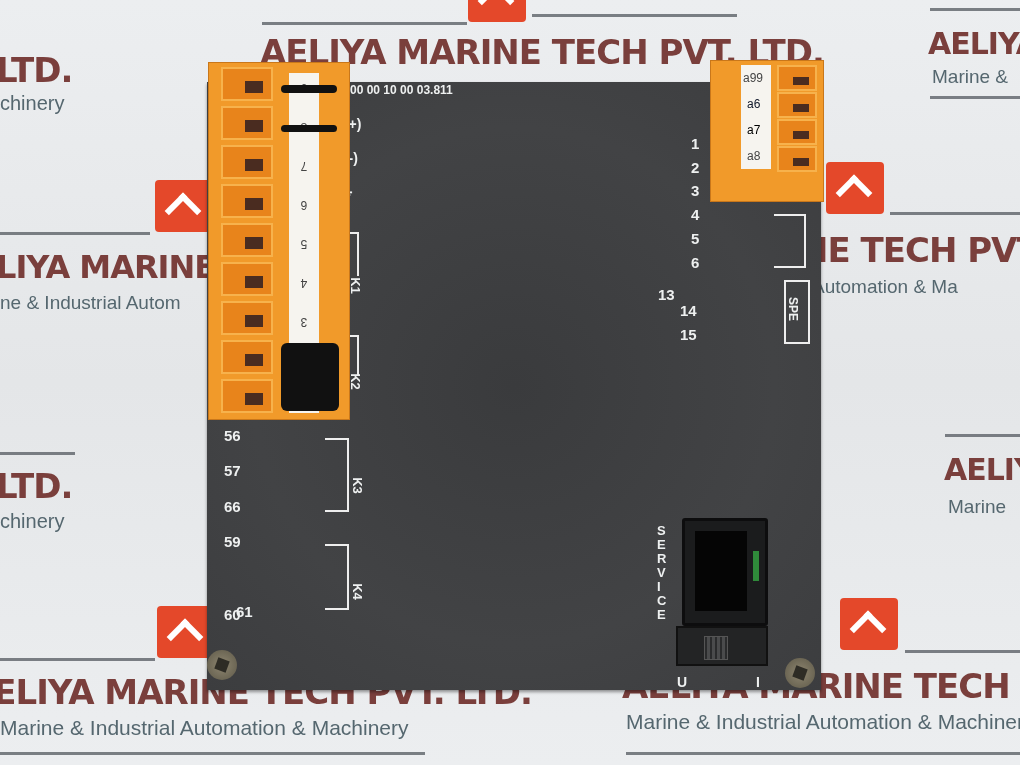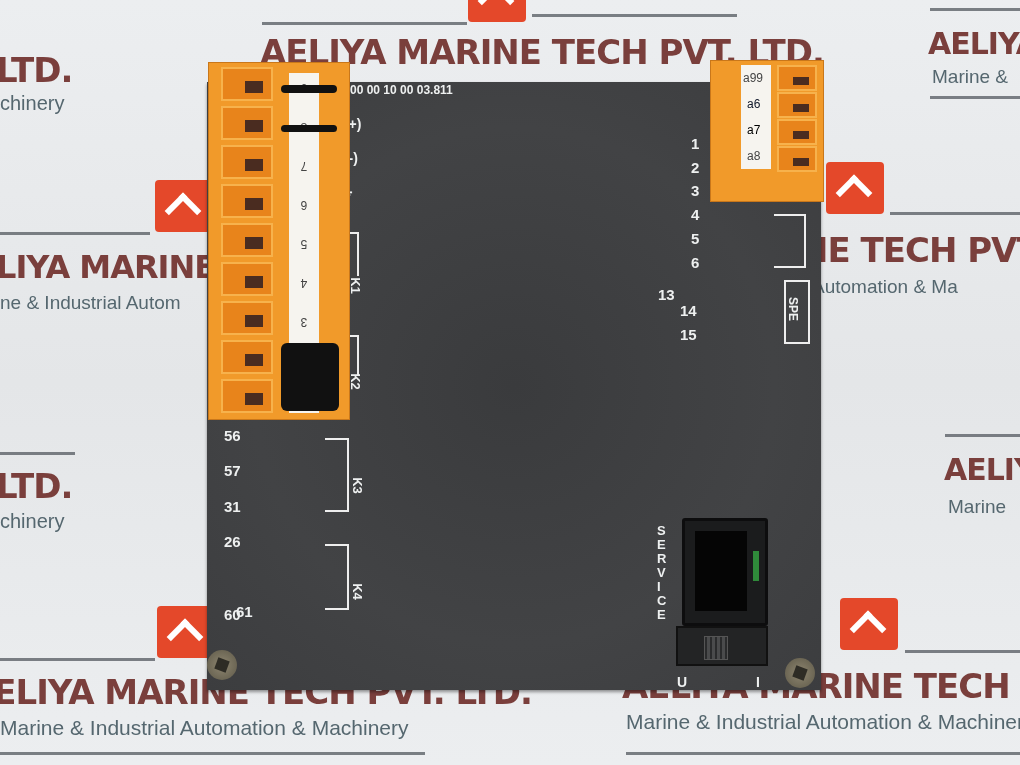--- a/index.html
+++ b/index.html
@@ -88,22 +88,22 @@
   <div class="lbl" style="left:133px;top:68px;font-size:14px;">L-)</div>
   <div class="lbl" style="left:133px;top:100px;font-size:18px;">⏚</div>
 
   <div class="bracket" style="left:142px;top:150px;width:8px;height:42px;border-left:none;border-bottom:none;"></div>
   <div class="lbl" style="left:140px;top:196px;font-size:13px;transform:rotate(90deg);">K1</div>
   <div class="bracket" style="left:142px;top:253px;width:8px;height:38px;border-left:none;border-bottom:none;"></div>
   <div class="lbl" style="left:140px;top:292px;font-size:13px;transform:rotate(90deg);">K2</div>
 
   <div class="lbl" style="left:17px;top:345px;">56</div>
   <div class="lbl" style="left:17px;top:380px;">57</div>
-  <div class="lbl" style="left:17px;top:416px;">31</div>
-  <div class="lbl" style="left:17px;top:451px;">26</div>
+  <div class="lbl" style="left:17px;top:416px;">66</div>
+  <div class="lbl" style="left:17px;top:451px;">59</div>
   <div class="lbl" style="left:17px;top:486px;margin-top:38px;">60</div>
   <div class="lbl" style="left:17px;top:521px;margin-left:12px;">61</div>
 
   <div class="relay" style="left:118px;top:356px;height:70px;border-bottom:2px solid #eee;border-top:2px solid #eee;"></div>
   <div class="lbl" style="left:142px;top:396px;font-size:13px;transform:rotate(90deg);">K3</div>
   <div class="relay" style="left:118px;top:462px;height:62px;border-bottom:2px solid #eee;"></div>
   <div class="lbl" style="left:142px;top:502px;font-size:13px;transform:rotate(90deg);">K4</div>
 
   <div class="lbl" style="left:484px;top:53px;">1</div>
   <div class="lbl" style="left:484px;top:77px;">2</div>

